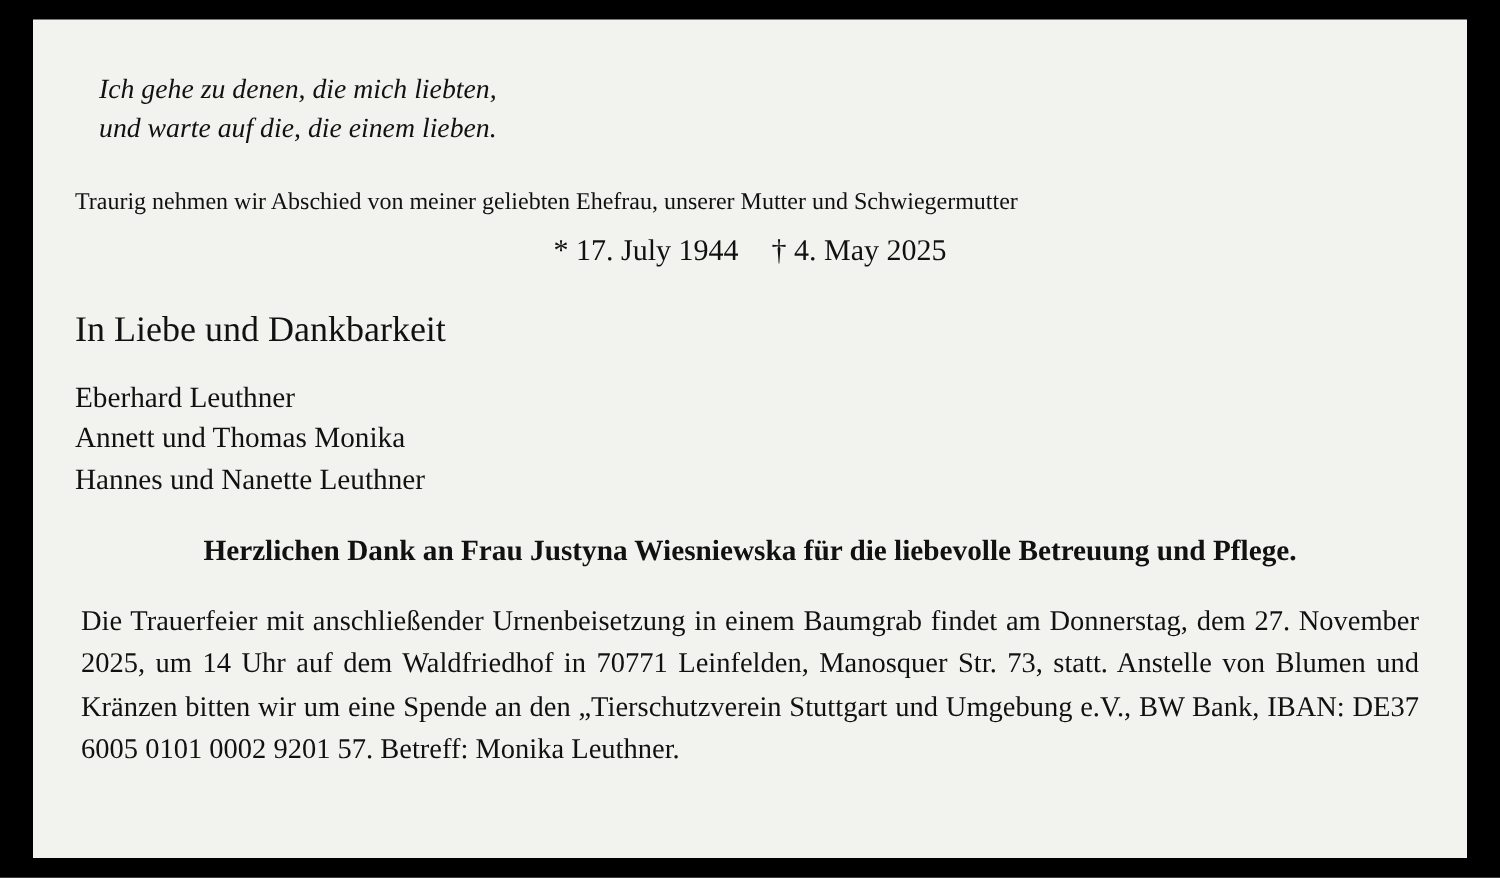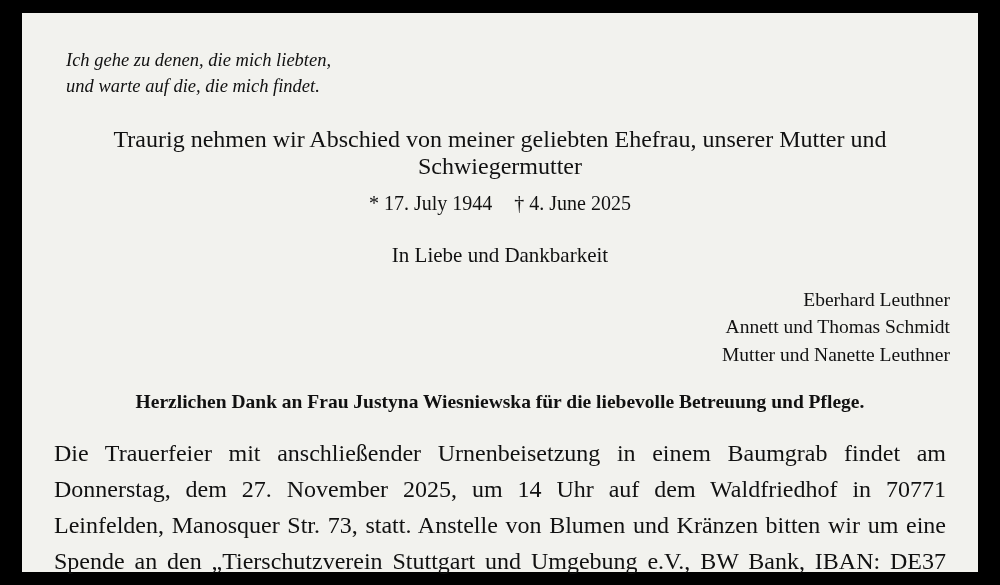--- a/index.html
+++ b/index.html
@@ -37,93 +37,93 @@
   .motto div {
     white-space: nowrap;
   }
   .place-date {
     font-size: 19px;
     padding-right: 28px;
     padding-top: 3px;
     white-space: nowrap;
   }
   .intro {
-    text-align: center;
-    font-size: 24px;
+    text-align: left;
+    font-size: 16px;
     margin-top: 26px;
   }
   .name {
     text-align: center;
     font-size: 48px;
     margin-top: 16px;
     letter-spacing: 0.3px;
   }
   .dates {
     text-align: center;
     font-size: 20px;
     margin-top: 12px;
   }
   .dates .sep {
     display: inline-block;
     width: 22px;
   }
   .gratitude {
-    text-align: center;
-    font-size: 21px;
+    text-align: left;
+    font-size: 24px;
     margin-top: 28px;
   }
   .family {
-    text-align: right;
+    text-align: left;
     font-size: 19.5px;
     margin-top: 18px;
     line-height: 1.42;
   }
   .thanks {
     text-align: center;
     font-size: 19.5px;
     margin-top: 22px;
     font-weight: bold;
   }
   .details {
-    font-size: 24px;
+    font-size: 19px;
     line-height: 1.5;
     margin-top: 22px;
     text-align: justify;
     text-align-last: left;
     padding: 0 4px;
   }
   .details p {
     margin: 0;
   }
 </style>
 </head>
 <body>
 
 <div class="obituary">
 
   <div class="top-row">
     <div class="motto">
       <div>Ich gehe zu denen, die mich liebten,</div>
-      <div>und warte auf die, die mich findet.</div>
+      <div>und warte auf die, die einem lieben.</div>
     </div>
   </div>
 
   <div class="intro">Traurig nehmen wir Abschied von meiner geliebten Ehefrau, unserer Mutter und Schwiegermutter</div>
 
 
   <div class="dates">
-    <span>* 17. July 1944</span><span class="sep"></span><span>† 4. June 2025</span>
+    <span>* 17. July 1944</span><span class="sep"></span><span>† 4. May 2025</span>
   </div>
 
   <div class="gratitude">In Liebe und Dankbarkeit</div>
 
   <div class="family">
     <div>Eberhard Leuthner</div>
-    <div>Annett und Thomas Schmidt</div>
-    <div>Mutter und Nanette Leuthner</div>
+    <div>Annett und Thomas Monika</div>
+    <div>Hannes und Nanette Leuthner</div>
   </div>
 
   <div class="thanks">Herzlichen Dank an Frau Justyna Wiesniewska für die liebevolle Betreuung und Pflege.</div>
 
   <div class="details">
     <p>Die Trauerfeier mit anschließender Urnenbeisetzung in einem Baumgrab findet am Donnerstag, dem 27. November 2025, um 14 Uhr auf dem Waldfriedhof in 70771 Leinfelden, Manosquer Str. 73, statt. Anstelle von Blumen und Kränzen bitten wir um eine Spende an den „Tierschutzverein Stuttgart und Umgebung e.V.,  BW Bank, IBAN: DE37 6005 0101 0002 9201 57.  Betreff: Monika Leuthner.</p>
   </div>
 
 </div>
 

